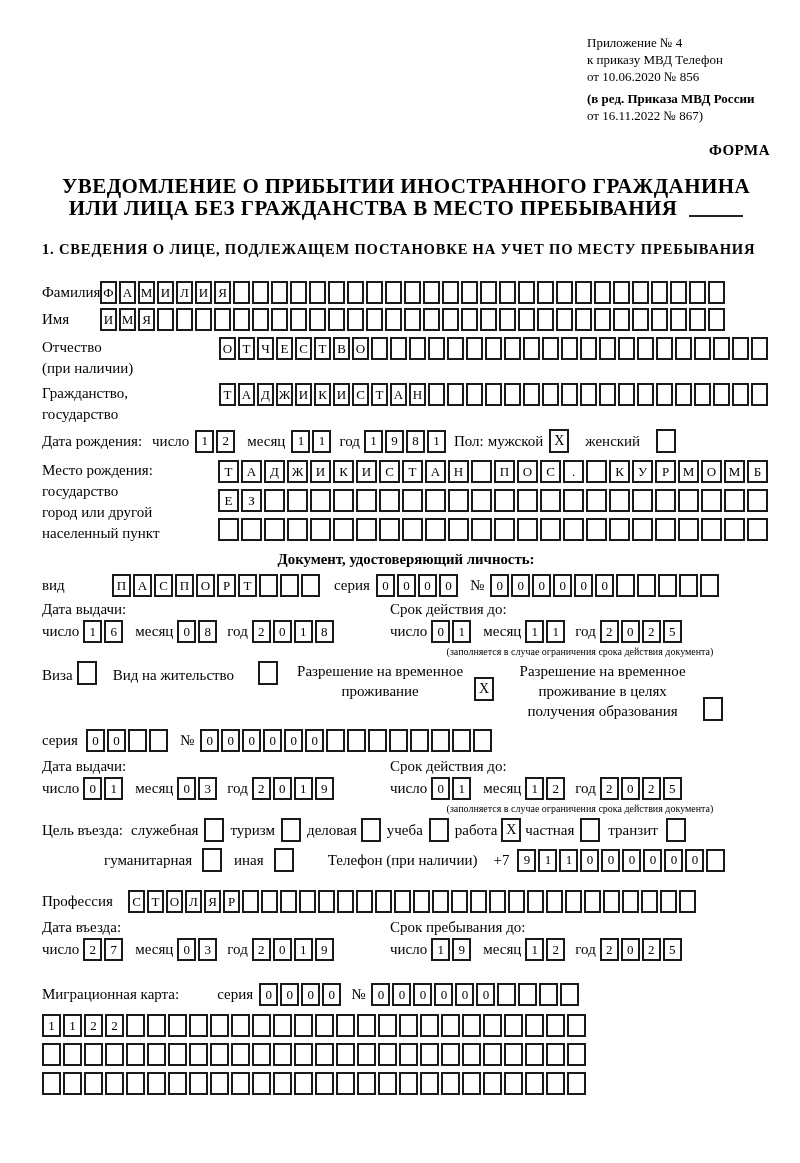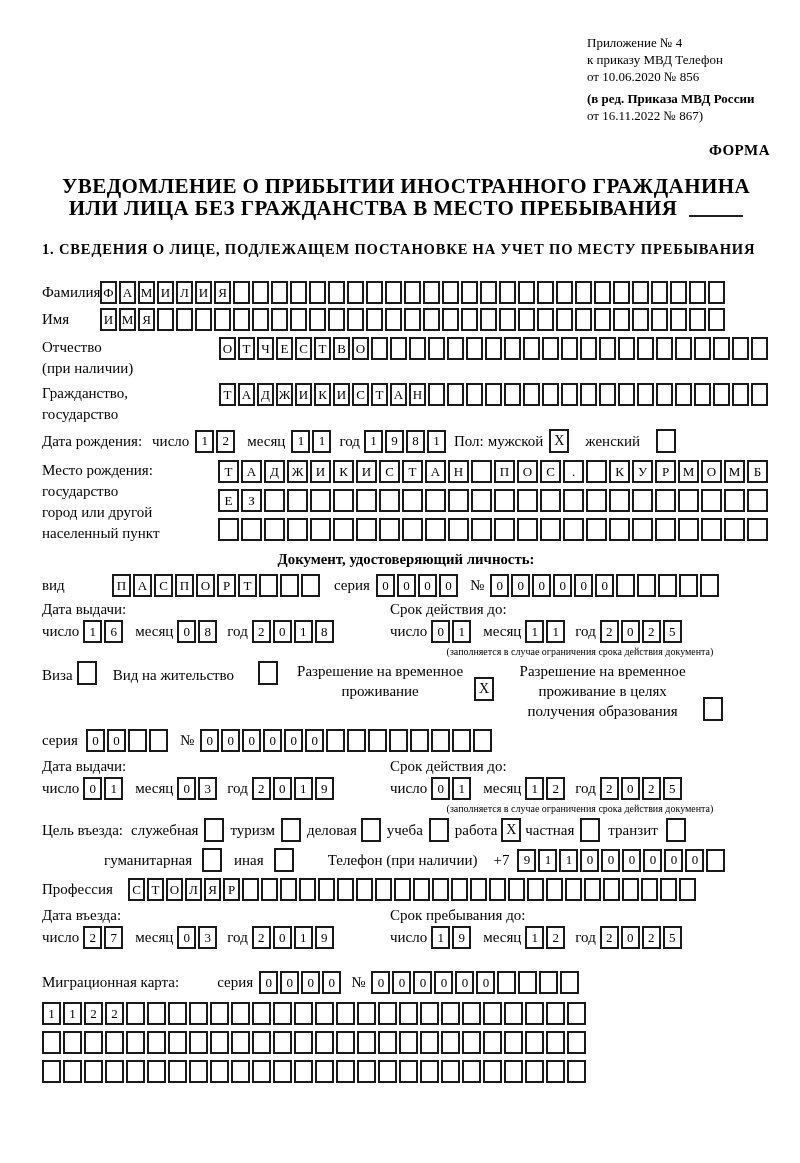--- a/index.html
+++ b/index.html
@@ -530,21 +530,21 @@
     <span class="lbl ml6">учеба</span>
     <span class="cb ml6"></span>
     <span class="lbl ml6">работа</span>
     <span class="cb ml4">X</span>
     <span class="lbl ml4">частная</span>
     <span class="cb ml6"></span>
     <span class="lbl ml8">транзит</span>
     <span class="cb ml8"></span>
   </div>
 
-  <div class="row" style="margin-bottom:6px">
+  <div class="row" style="margin-bottom:18px">
     <span class="lbl" style="margin-left:62px">гуманитарная</span>
     <span class="cb ml10"></span>
     <span class="lbl ml12">иная</span>
     <span class="cb ml10"></span>
     <span class="lbl" style="margin-left:34px">Телефон (при наличии)</span>
     <span class="lbl ml16">+7</span>
     <div class="cells m ml8">
         <span class="cell">9</span>
         <span class="cell">1</span>
         <span class="cell">1</span>

